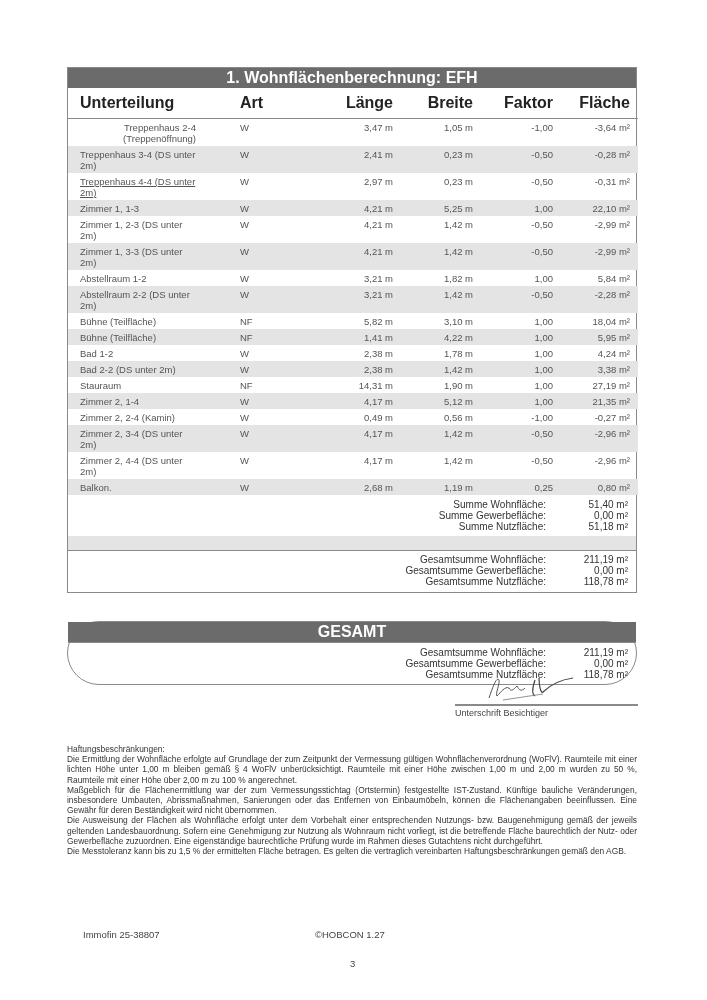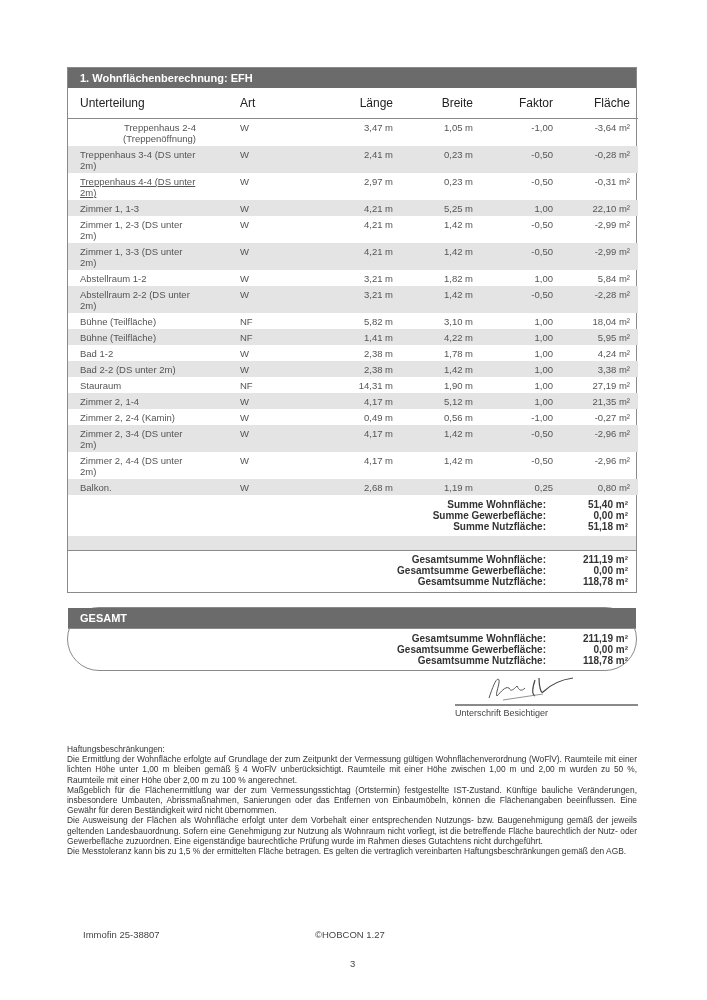--- a/index.html
+++ b/index.html
@@ -6,33 +6,33 @@
     body {
       width: 707px; height: 1000px; position: relative; overflow: hidden;
       font-family: "Liberation Sans", sans-serif; color: #333333;
     }
     .section {
       position: absolute; left: 67px; width: 570px;
       border: 1px solid #8a8a8a; box-sizing: border-box; background: #fff;
     }
     .sec-head {
       background: #6b6b6b; color: #ffffff; font-weight: bold;
-      font-size: 11px; height: 20px; line-height: 20px; padding-left: 12px;
+      font-size: 16px; height: 20px; line-height: 20px;  text-align: center;
     }
     table { border-collapse: collapse; width: 100%; table-layout: fixed; font-size: 9.5px; }
     th {
-      font-weight: normal; color: #222; text-align: left; height: 30px; padding: 0 6px 0 12px;
-      border-bottom: 1px solid #8a8a8a; font-size: 12px;
+      font-weight: bold; color: #222; text-align: left; height: 30px; padding: 0 6px 0 12px;
+      border-bottom: 1px solid #8a8a8a; font-size: 16px;
     }
     th.r, td.r { text-align: right; padding-right: 8px; }
     td { vertical-align: top; padding: 3px 6px 2px 12px; color: #555; line-height: 11px; }
     tr.alt td { background: #e4e4e4; }
     td.art { padding-left: 4px; }
     .sum-block { padding: 4px 8px 4px 0; }
-    .sum-row { display: flex; justify-content: flex-end; font-size: 10px; font-weight: bold; color: #333; line-height: 11px; }
+    .sum-row { display: flex; justify-content: flex-end; font-size: 10px; font-weight: normal; color: #333; line-height: 11px; }
     .sum-row .lbl { text-align: right; }
     .sum-row .val { width: 82px; text-align: right; }
     .grey-bar { height: 14px; background: #e4e4e4; border-bottom: 1px solid #8a8a8a; }
     .signature { position: absolute; left: 455px; top: 672px; width: 183px; }
     .sig-line { border-top: 2px solid #8a8a8a; margin-top: 2px; }
     .sig-label { font-size: 9px; color: #444; margin-top: 2px; }
     .disclaimer {
       position: absolute; left: 67px; top: 744px; width: 570px;
       font-size: 8.4px; color: #333; line-height: 10.2px; text-align: justify;
     }
@@ -236,21 +236,21 @@
         <span class="lbl">Gesamtsumme Gewerbefläche:</span>
         <span class="val">0,00 m²</span>
       </div>
     <div class="sum-row">
         <span class="lbl">Gesamtsumme Nutzfläche:</span>
         <span class="val">118,78 m²</span>
       </div>
   </div>
 </div>
 
-<div class="section" style="top:607px;border-radius:32px;">
+<div class="section" style="top:621px;border-radius:32px;">
   <div class="sec-head">GESAMT</div>
   <div class="sum-block" style="padding-top:4px;padding-bottom:4px;border-top:1px solid #8a8a8a;">
     <div class="sum-row">
         <span class="lbl">Gesamtsumme Wohnfläche:</span>
         <span class="val">211,19 m²</span>
       </div>
     <div class="sum-row">
         <span class="lbl">Gesamtsumme Gewerbefläche:</span>
         <span class="val">0,00 m²</span>
       </div>

